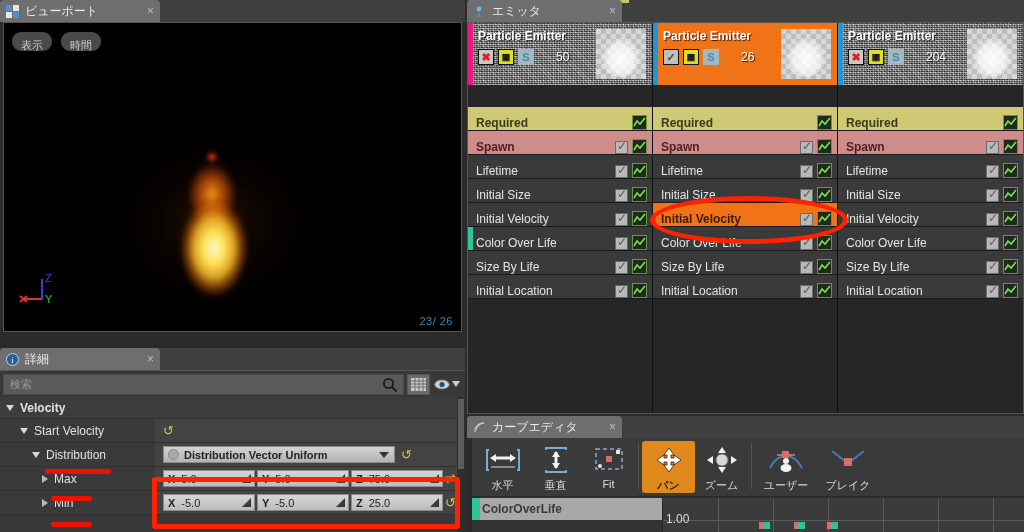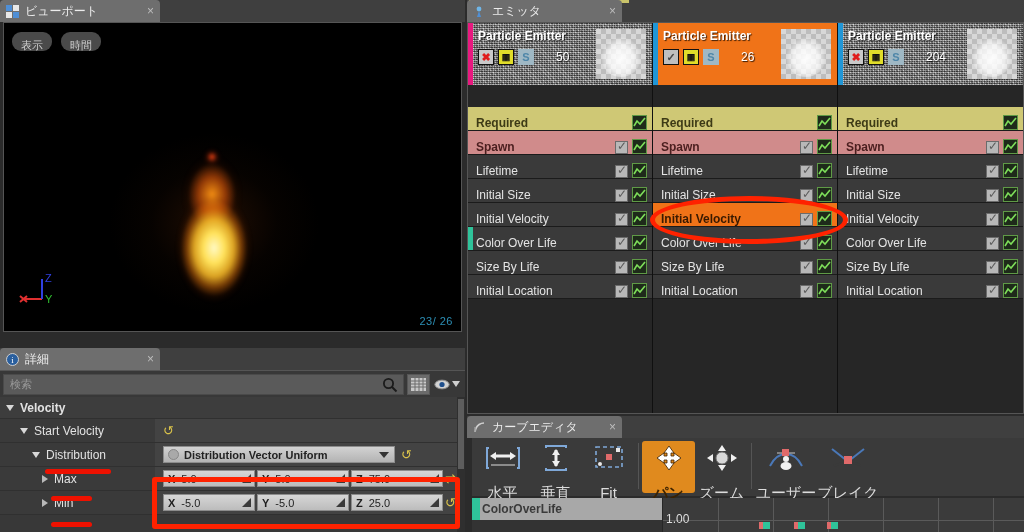--- a/index.html
+++ b/index.html
@@ -178,21 +178,21 @@
   #curve { left:467px; top:416px; width:557px; height:116px; }
   #ce-tabbar { background:#3f3f3f; height:22px; width:557px; }
   #ce-tabhead { width:155px; }
   #ce-toolbar {
     position:absolute; left:5px; top:22px; width:552px; height:58px;
     background:#3a3a3a; display:flex; align-items:flex-start; padding:3px 4px;
   }
   .tbtn { width:53px; height:52px; display:flex; flex-direction:column; align-items:center; justify-content:flex-start; padding-top:3px;}
   .tbtn.active { background:#e08a1e; border-radius:3px;}
   .tbtn .tico { height:32px; display:flex; align-items:center; justify-content:center;}
-  .tbtn .tlab { font-size:15px; color:#dcdcdc; margin-top:12px; white-space:nowrap;}
+  .tbtn .tlab { font-size:11px; color:#dcdcdc; margin-top:2px; white-space:nowrap;}
   .tbtn.active .tlab { color:#3c2200; font-weight:bold;}
   .tsep { width:1px; height:46px; background:#555; margin:2px 3px 0 3px;}
   #ce-track {
     position:absolute; left:5px; top:82px; width:552px; height:34px; display:flex;
     background:#333;
   }
   #ce-label {
     width:190px; background:#a8a8a8; display:flex; align-items:center; padding-left:10px;
     color:#3a3a3a; font-weight:bold; font-size:12px; position:relative; height:22px;
   }

